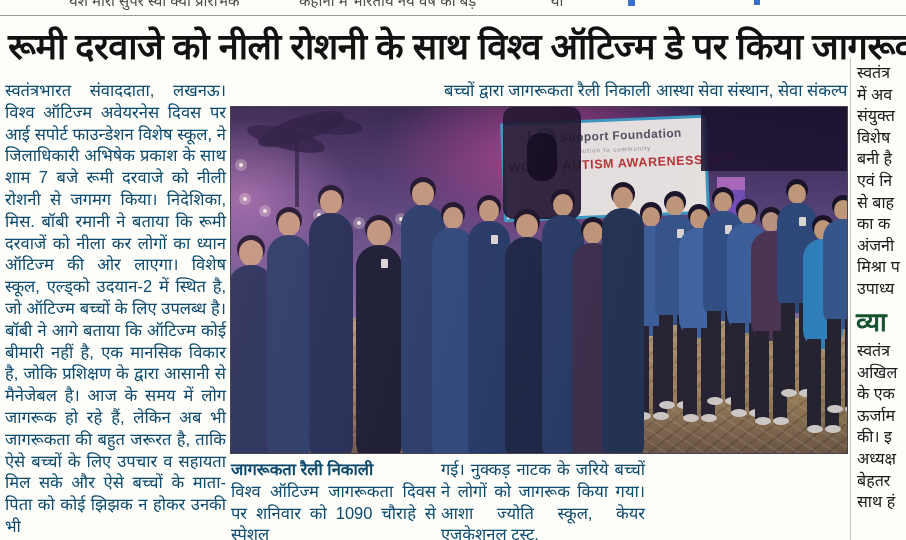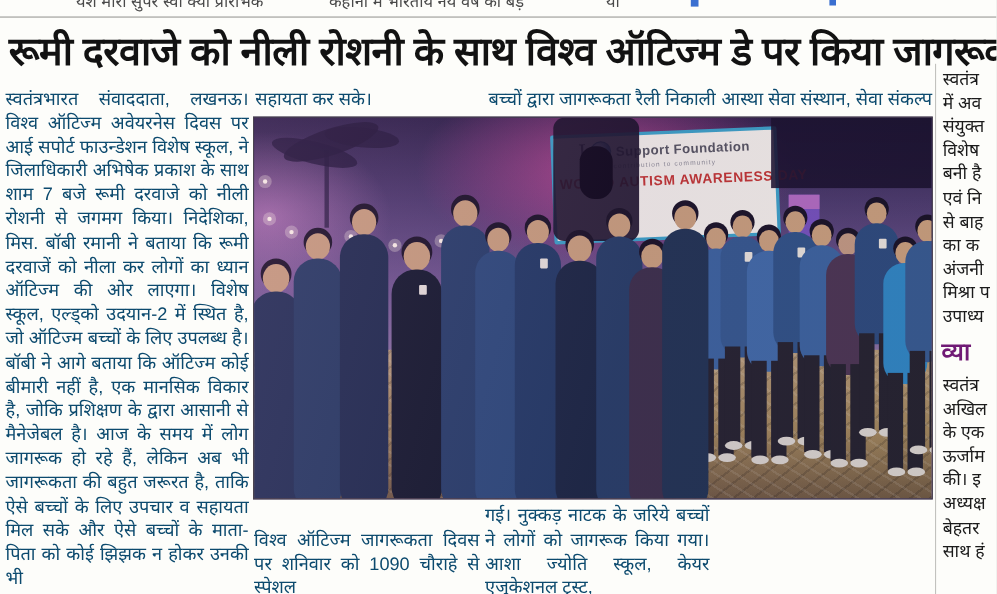--- a/index.html
+++ b/index.html
@@ -15,21 +15,21 @@
   .headline{position:absolute;left:8px;top:21px;width:852px;font-size:36px;font-weight:bold;
             color:#121212;white-space:nowrap;letter-spacing:-0.5px;}
 
   .col{position:absolute;font-size:16.5px;line-height:21.8px;text-align:justify;color:#0c4a6e;}
   .caption-head{font-weight:bold;}
 
   
   .vsep{position:absolute;left:850px;top:58px;width:1px;height:482px;background:#c2c2be;}
   .rcol{position:absolute;left:857px;width:60px;overflow:hidden;}
   .rcol .line{display:block;white-space:nowrap;font-size:16px;line-height:21.6px;}
-  .rhead{position:absolute;left:856px;font-size:22px;font-weight:bold;white-space:nowrap;color:#701a75;}
+  .rhead{position:absolute;left:856px;font-size:26px;font-weight:bold;white-space:nowrap;color:#14532d;}
 
   
   #photo{position:absolute;left:230px;top:106px;width:616px;height:346px;overflow:hidden;
          border:1px solid #4a4350;background:#3a2b55;}
   .sky{position:absolute;inset:0;
        background:
          radial-gradient(ellipse 230px 120px at 52% 14%, rgba(205,75,150,.8), rgba(150,60,130,.35) 55%, transparent 75%),
          radial-gradient(ellipse 160px 110px at 2% 26%, rgba(235,150,215,.5), transparent 70%),
          linear-gradient(180deg,#2a2044 0%,#4a3a6a 22%,#70588e 45%,#8d77a4 66%,#9c8cae 80%);}
   .ground{position:absolute;left:0;bottom:0;width:100%;height:39%;
@@ -64,21 +64,20 @@
     <span class="frag" style="margin-left:70px">या</span>
   </div>
   <div class="bluemark" style="left:628px;width:7px;height:6px;"></div>
   <div class="bluemark" style="left:754px;width:6px;height:5px;"></div>
   <div class="toprule"></div>
 
   <div class="headline">रूमी दरवाजे को नीली रोशनी के साथ विश्व ऑटिज्म डे पर किया जागरूक</div>
 
   <div class="col" style="left:5px;top:80px;width:221px;">स्वतंत्रभारत संवाददाता, लखनऊ। विश्व ऑटिज्म अवेयरनेस दिवस पर आई सपोर्ट फाउन्डेशन विशेष स्कूल, ने जिलाधिकारी अभिषेक प्रकाश के साथ शाम 7 बजे रूमी दरवाजे को नीली रोशनी से जगमग किया। निदेशिका, मिस. बॉबी रमानी ने बताया कि रूमी दरवाजें को नीला कर लोगों का ध्यान ऑटिज्म की ओर लाएगा। विशेष स्कूल, एल्ड्को उदयान-2 में स्थित है, जो ऑटिज्म बच्चों के लिए उपलब्ध है। बॉबी ने आगे बताया कि ऑटिज्म कोई बीमारी नहीं है, एक मानसिक विकार है, जोकि प्रशिक्षण के द्वारा आसानी से मैनेजेबल है। आज के समय में लोग जागरूक हो रहे हैं, लेकिन अब भी जागरूकता की बहुत जरूरत है, ताकि ऐसे बच्चों के लिए उपचार व सहायता मिल सके और ऐसे बच्चों के माता-पिता को कोई झिझक न होकर उनकी भी</div>
 
-  <div class="col" style="left:232px;top:80px;width:200px;text-align:left;white-space:nowrap;">सहायता कर सके।</div>
   <div class="col" style="left:444px;top:80px;width:210px;text-align:left;white-space:nowrap;">बच्चों द्वारा जागरूकता रैली निकाली</div>
   <div class="col" style="left:656px;top:80px;width:200px;text-align:left;white-space:nowrap;">आस्था सेवा संस्थान, सेवा संकल्प</div>
 
   <div id="photo">
     <div class="sky"></div>
     <div class="ground"></div>
     <div class="banner">
       <div class="row1">
         <span class="i">I</span>
         <span class="logo"></span>
@@ -209,21 +208,21 @@
         <ellipse cx="362" cy="126" rx="10" ry="11" fill="#c9a07a"></ellipse>
         <rect x="341" y="136" width="42" height="222" rx="20" fill="#3a2f47"></rect>
         <circle cx="392" cy="87" r="12" fill="#171222"></circle>
         <ellipse cx="392" cy="91" rx="10" ry="11" fill="#c9a07a"></ellipse>
         <rect x="371" y="101" width="42" height="257" rx="20" fill="#1f3350"></rect>
       </svg>
     <div class="tint"></div>
   </div>
 
   <div class="col" style="left:231px;top:459px;width:205px;">
-    <br>
+    <span class="caption-head">जागरूकता रैली निकाली</span><br>
     <span>विश्व ऑटिज्म जागरूकता दिवस पर शनिवार को 1090 चौराहे से स्पेशल</span>
   </div>
   <div class="col" style="left:441px;top:459px;width:204px;">गई। नुक्कड़ नाटक के जरिये बच्चों ने लोगों को जागरूक किया गया। आशा ज्योति स्कूल, केयर एजुकेशनल ट्रस्ट,</div>
 
   <div class="vsep"></div>
   <div class="rcol" style="top:62px;height:240px;">
     <span class="line">स्वतंत्र</span>
     <span class="line">में अव</span>
     <span class="line">संयुक्त</span>
     <span class="line">विशेष</span>

